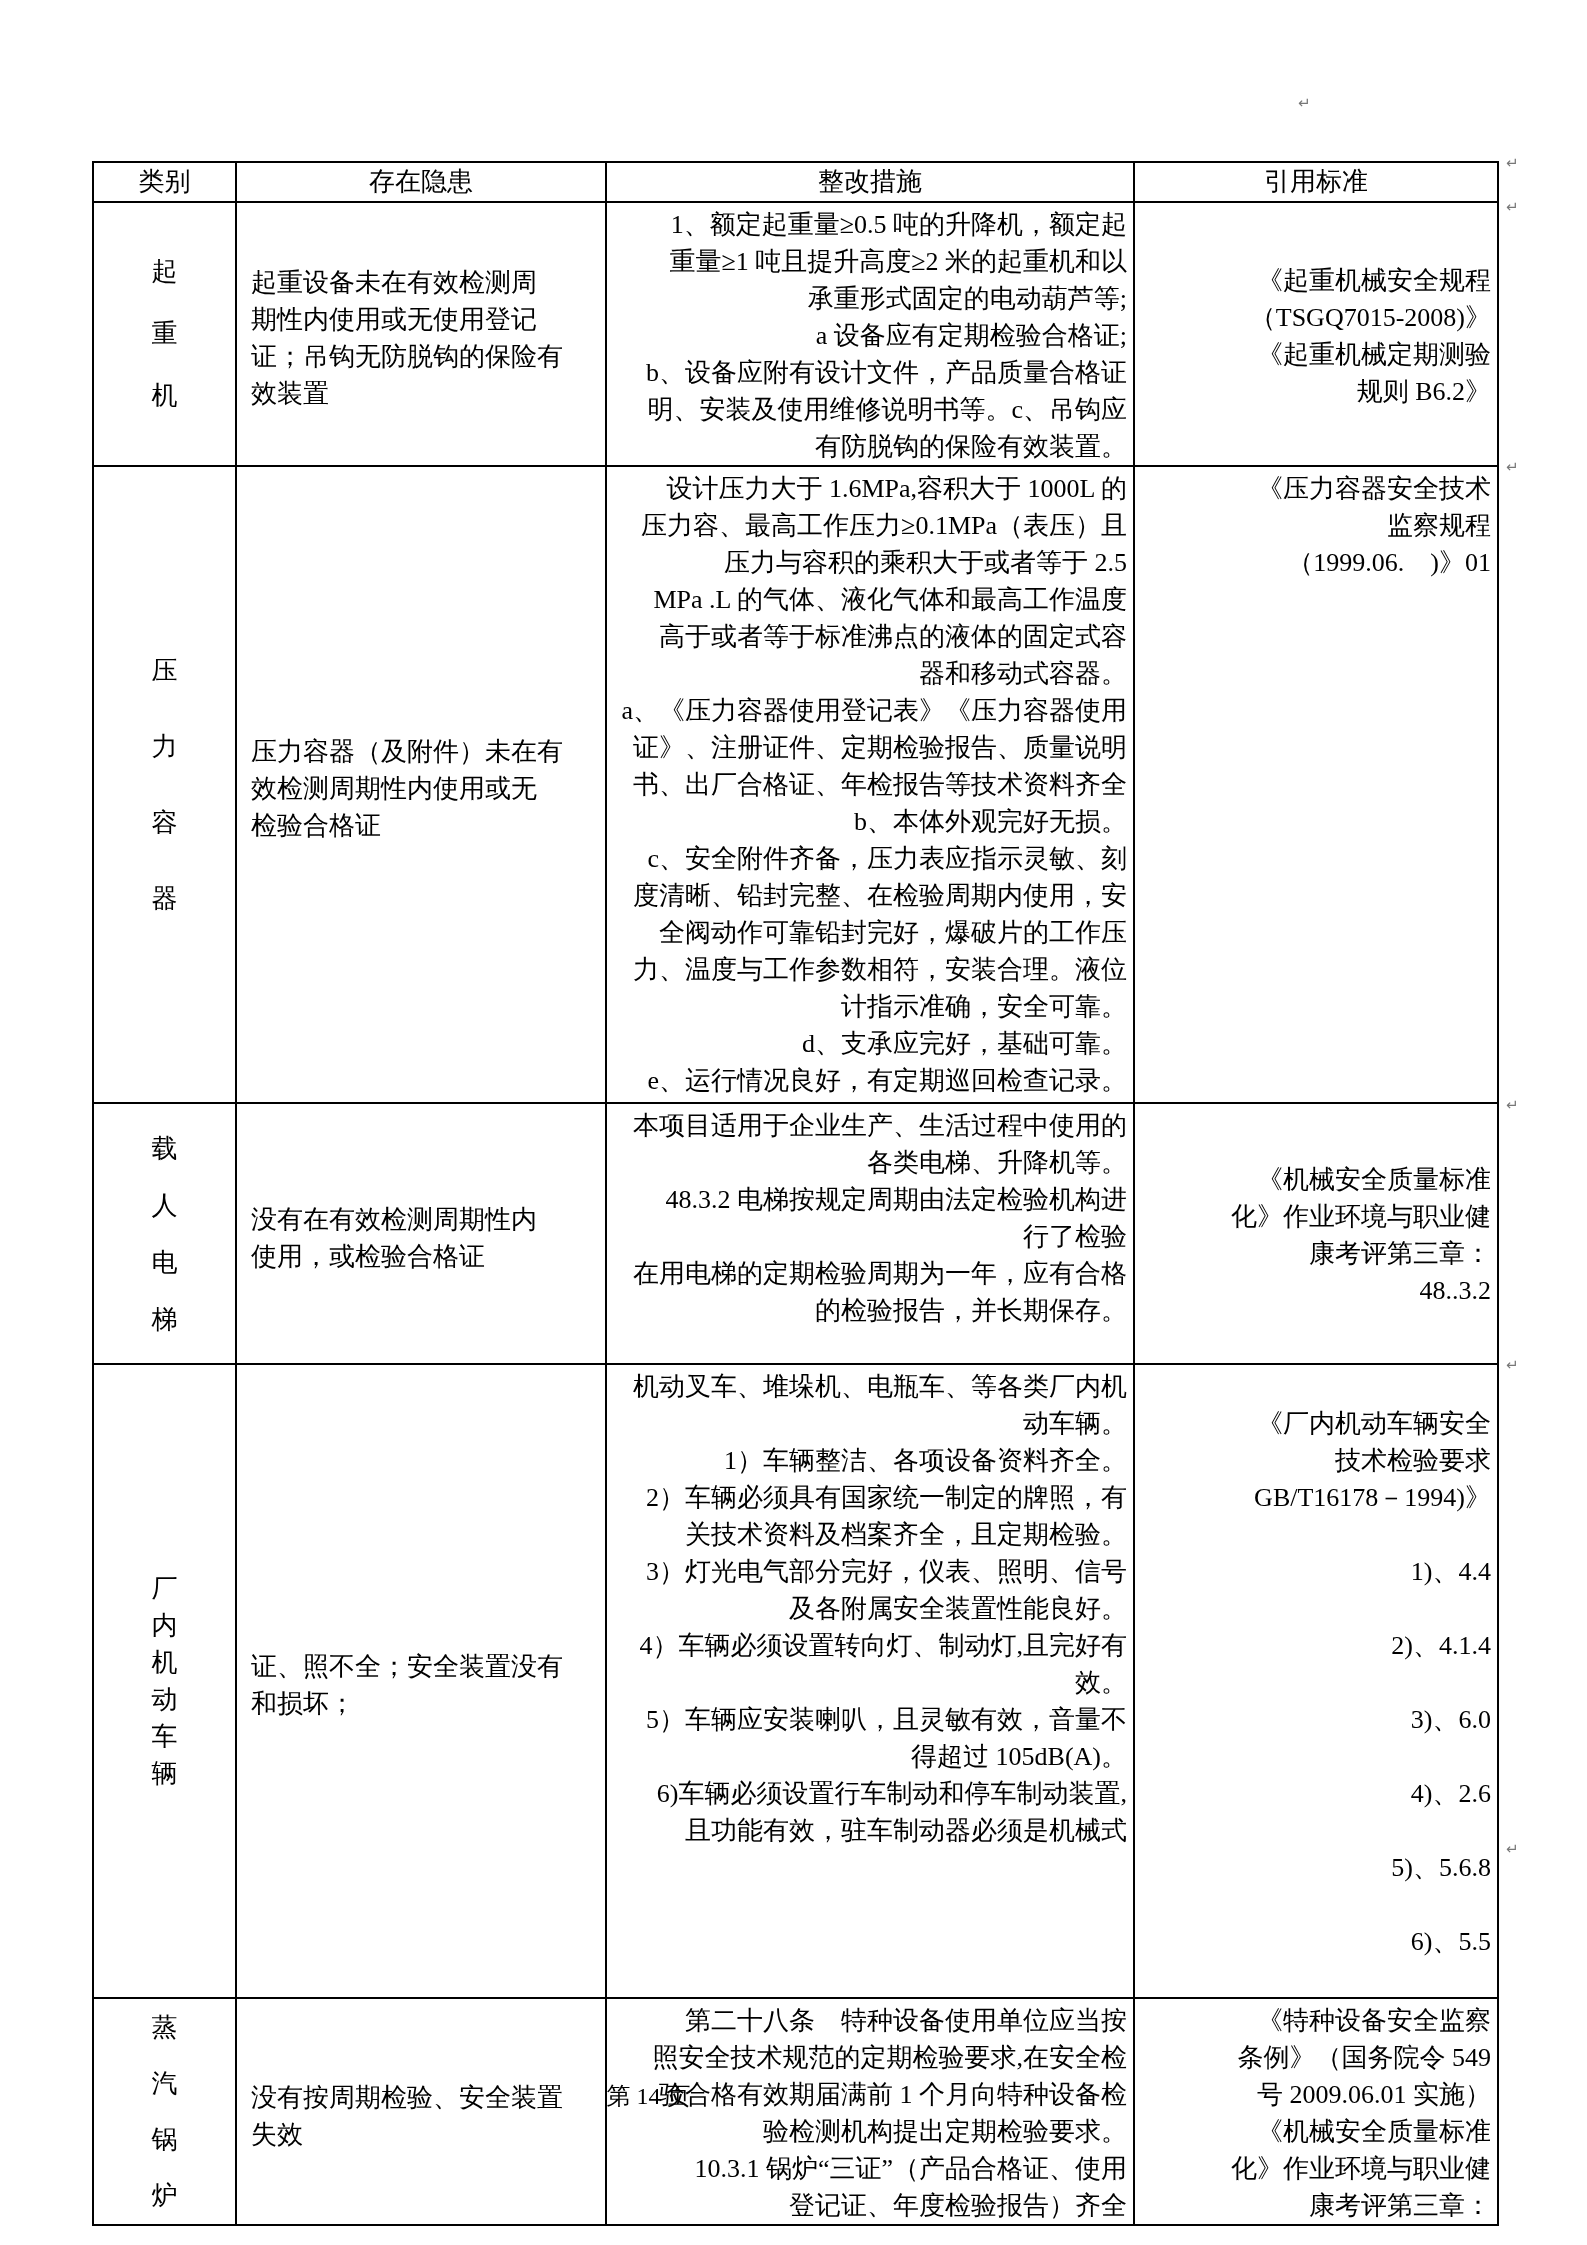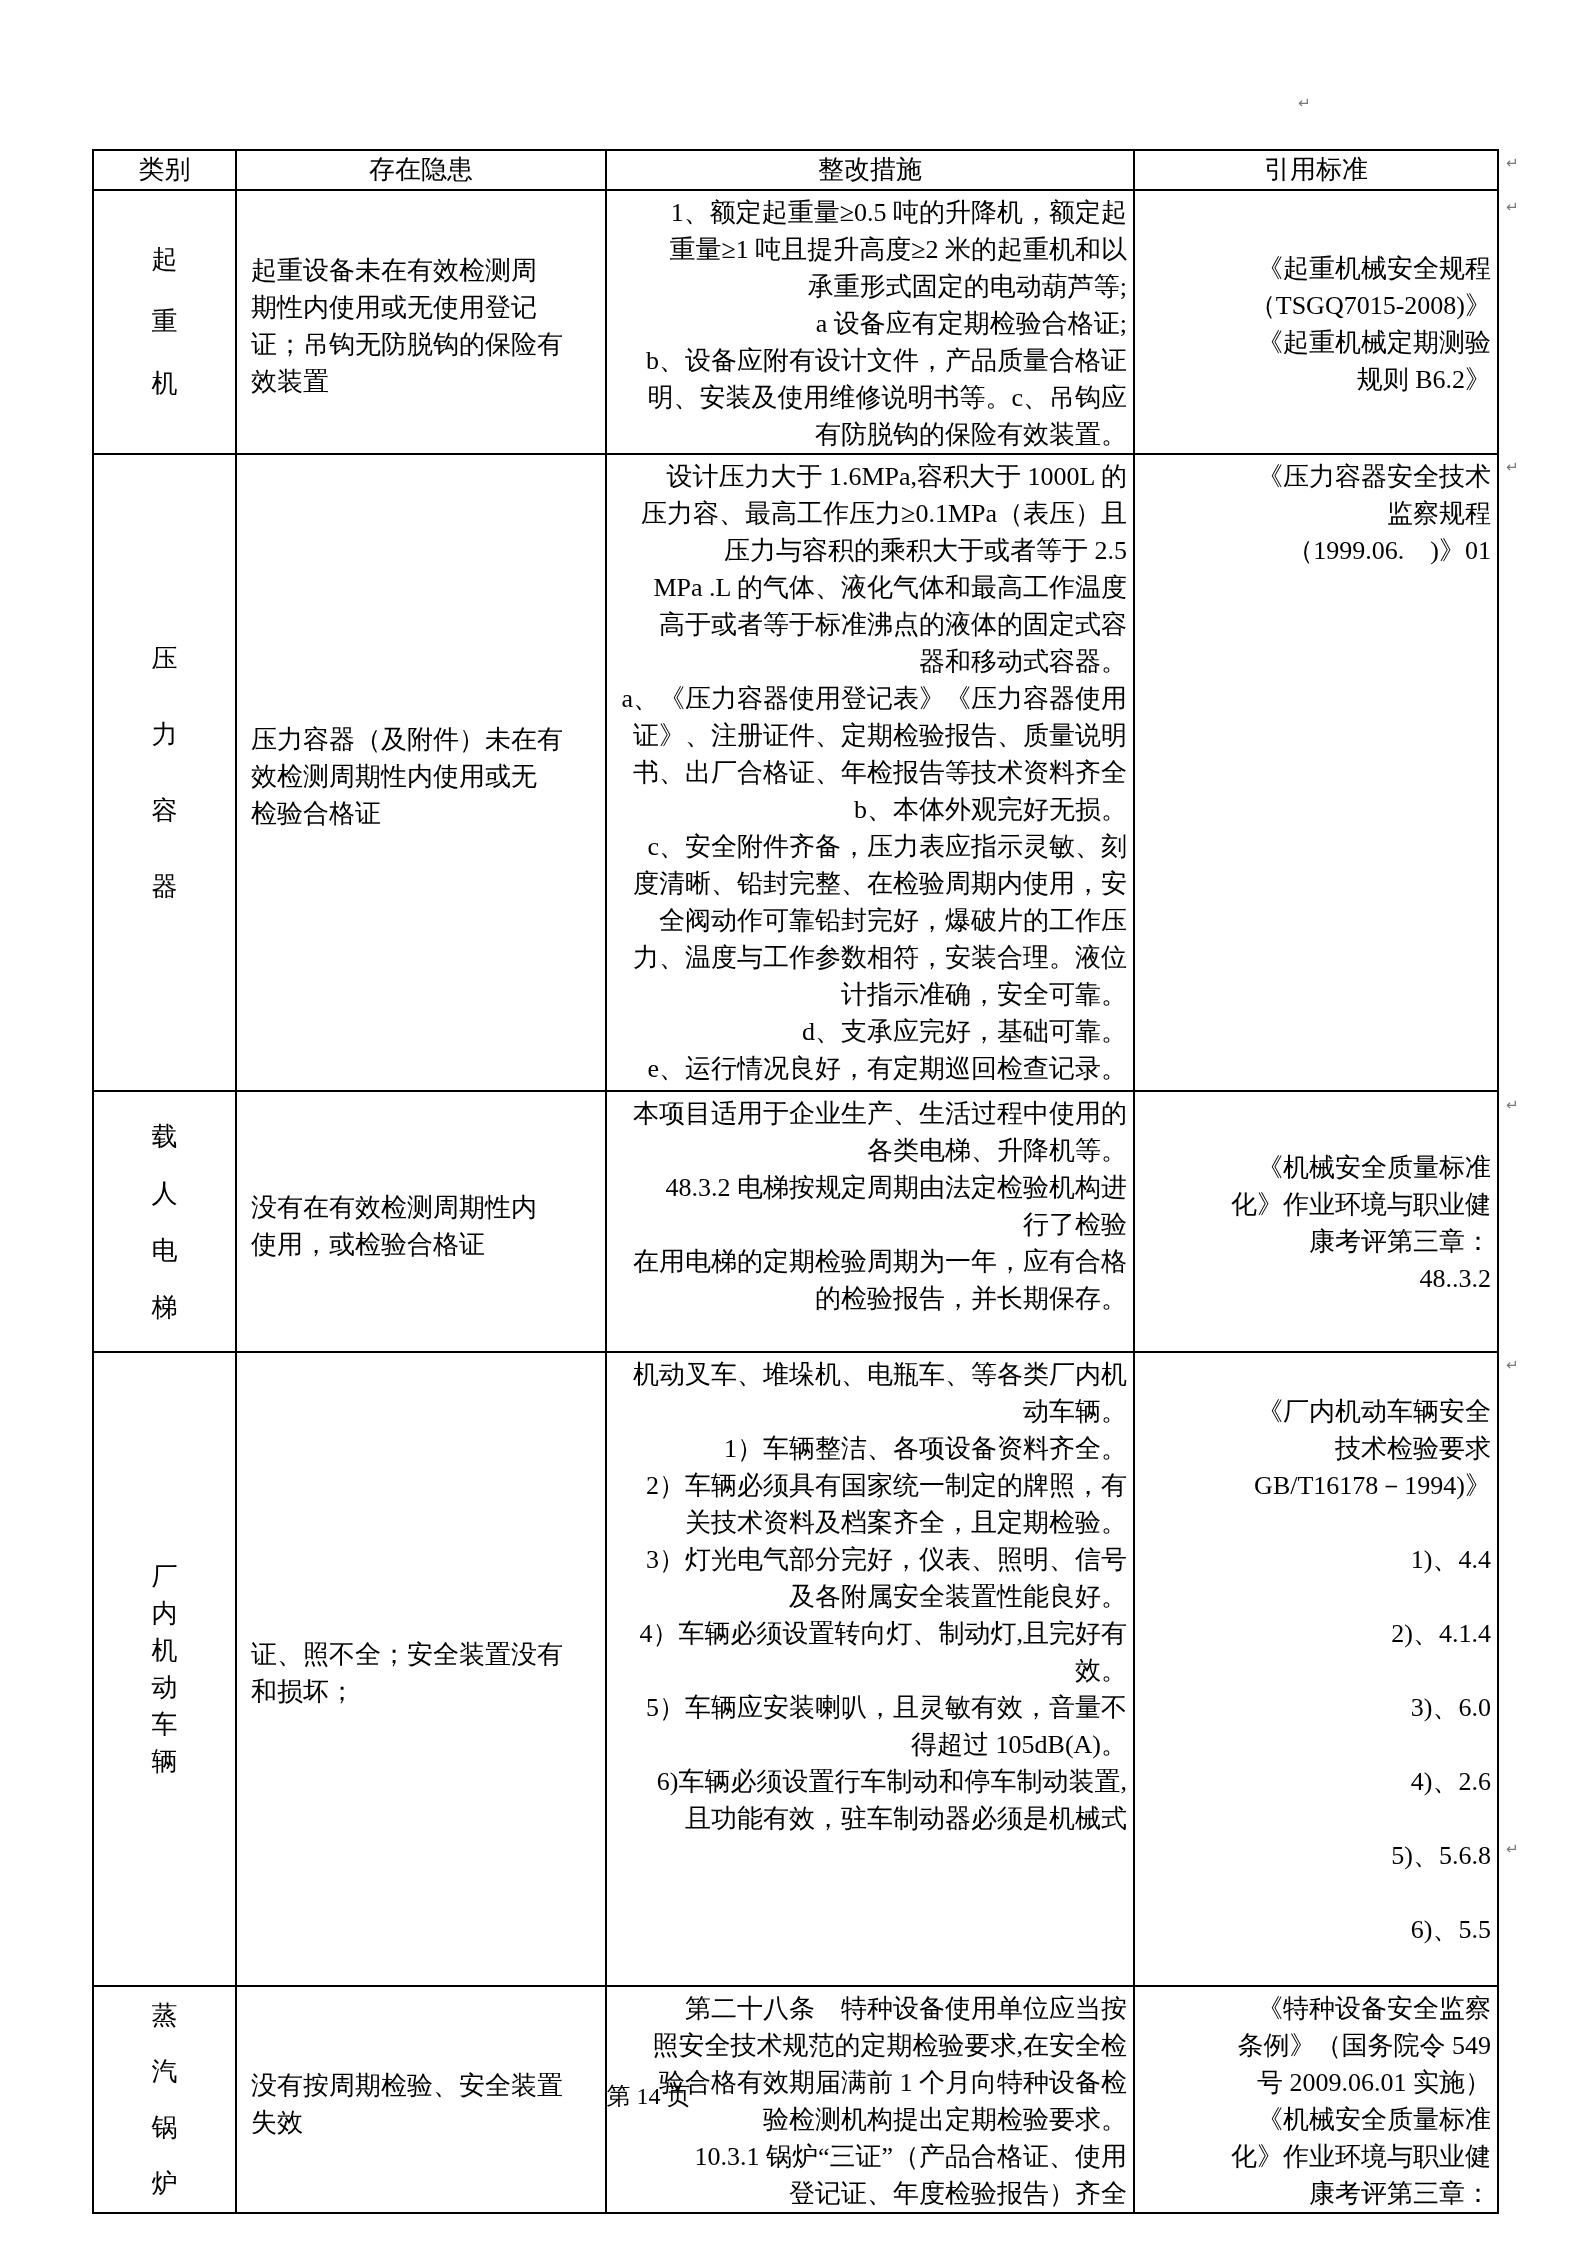--- a/index.html
+++ b/index.html
@@ -2,21 +2,21 @@
 <html><head>
 <meta charset="utf-8">
 <style>
   html,body{margin:0;padding:0;}
   body{
     width:1587px;height:2245px;background:#ffffff;position:relative;
     font-family:"Liberation Serif","DejaVu Serif",serif;color:#000;
     -webkit-font-smoothing:antialiased;
   }
   table.doc-table{
-    position:absolute;left:92px;top:149px;
+    position:absolute;left:92px;top:161px;
     border-collapse:collapse;table-layout:fixed;
     font-size:26px;
   }
   .doc-table th,.doc-table td{
     border:2px solid #000;font-weight:normal;padding:0;overflow:hidden;
   }
   .doc-table th{
     text-align:center;vertical-align:middle;font-size:26px;line-height:36px;
   }
   td.cat-cell{

